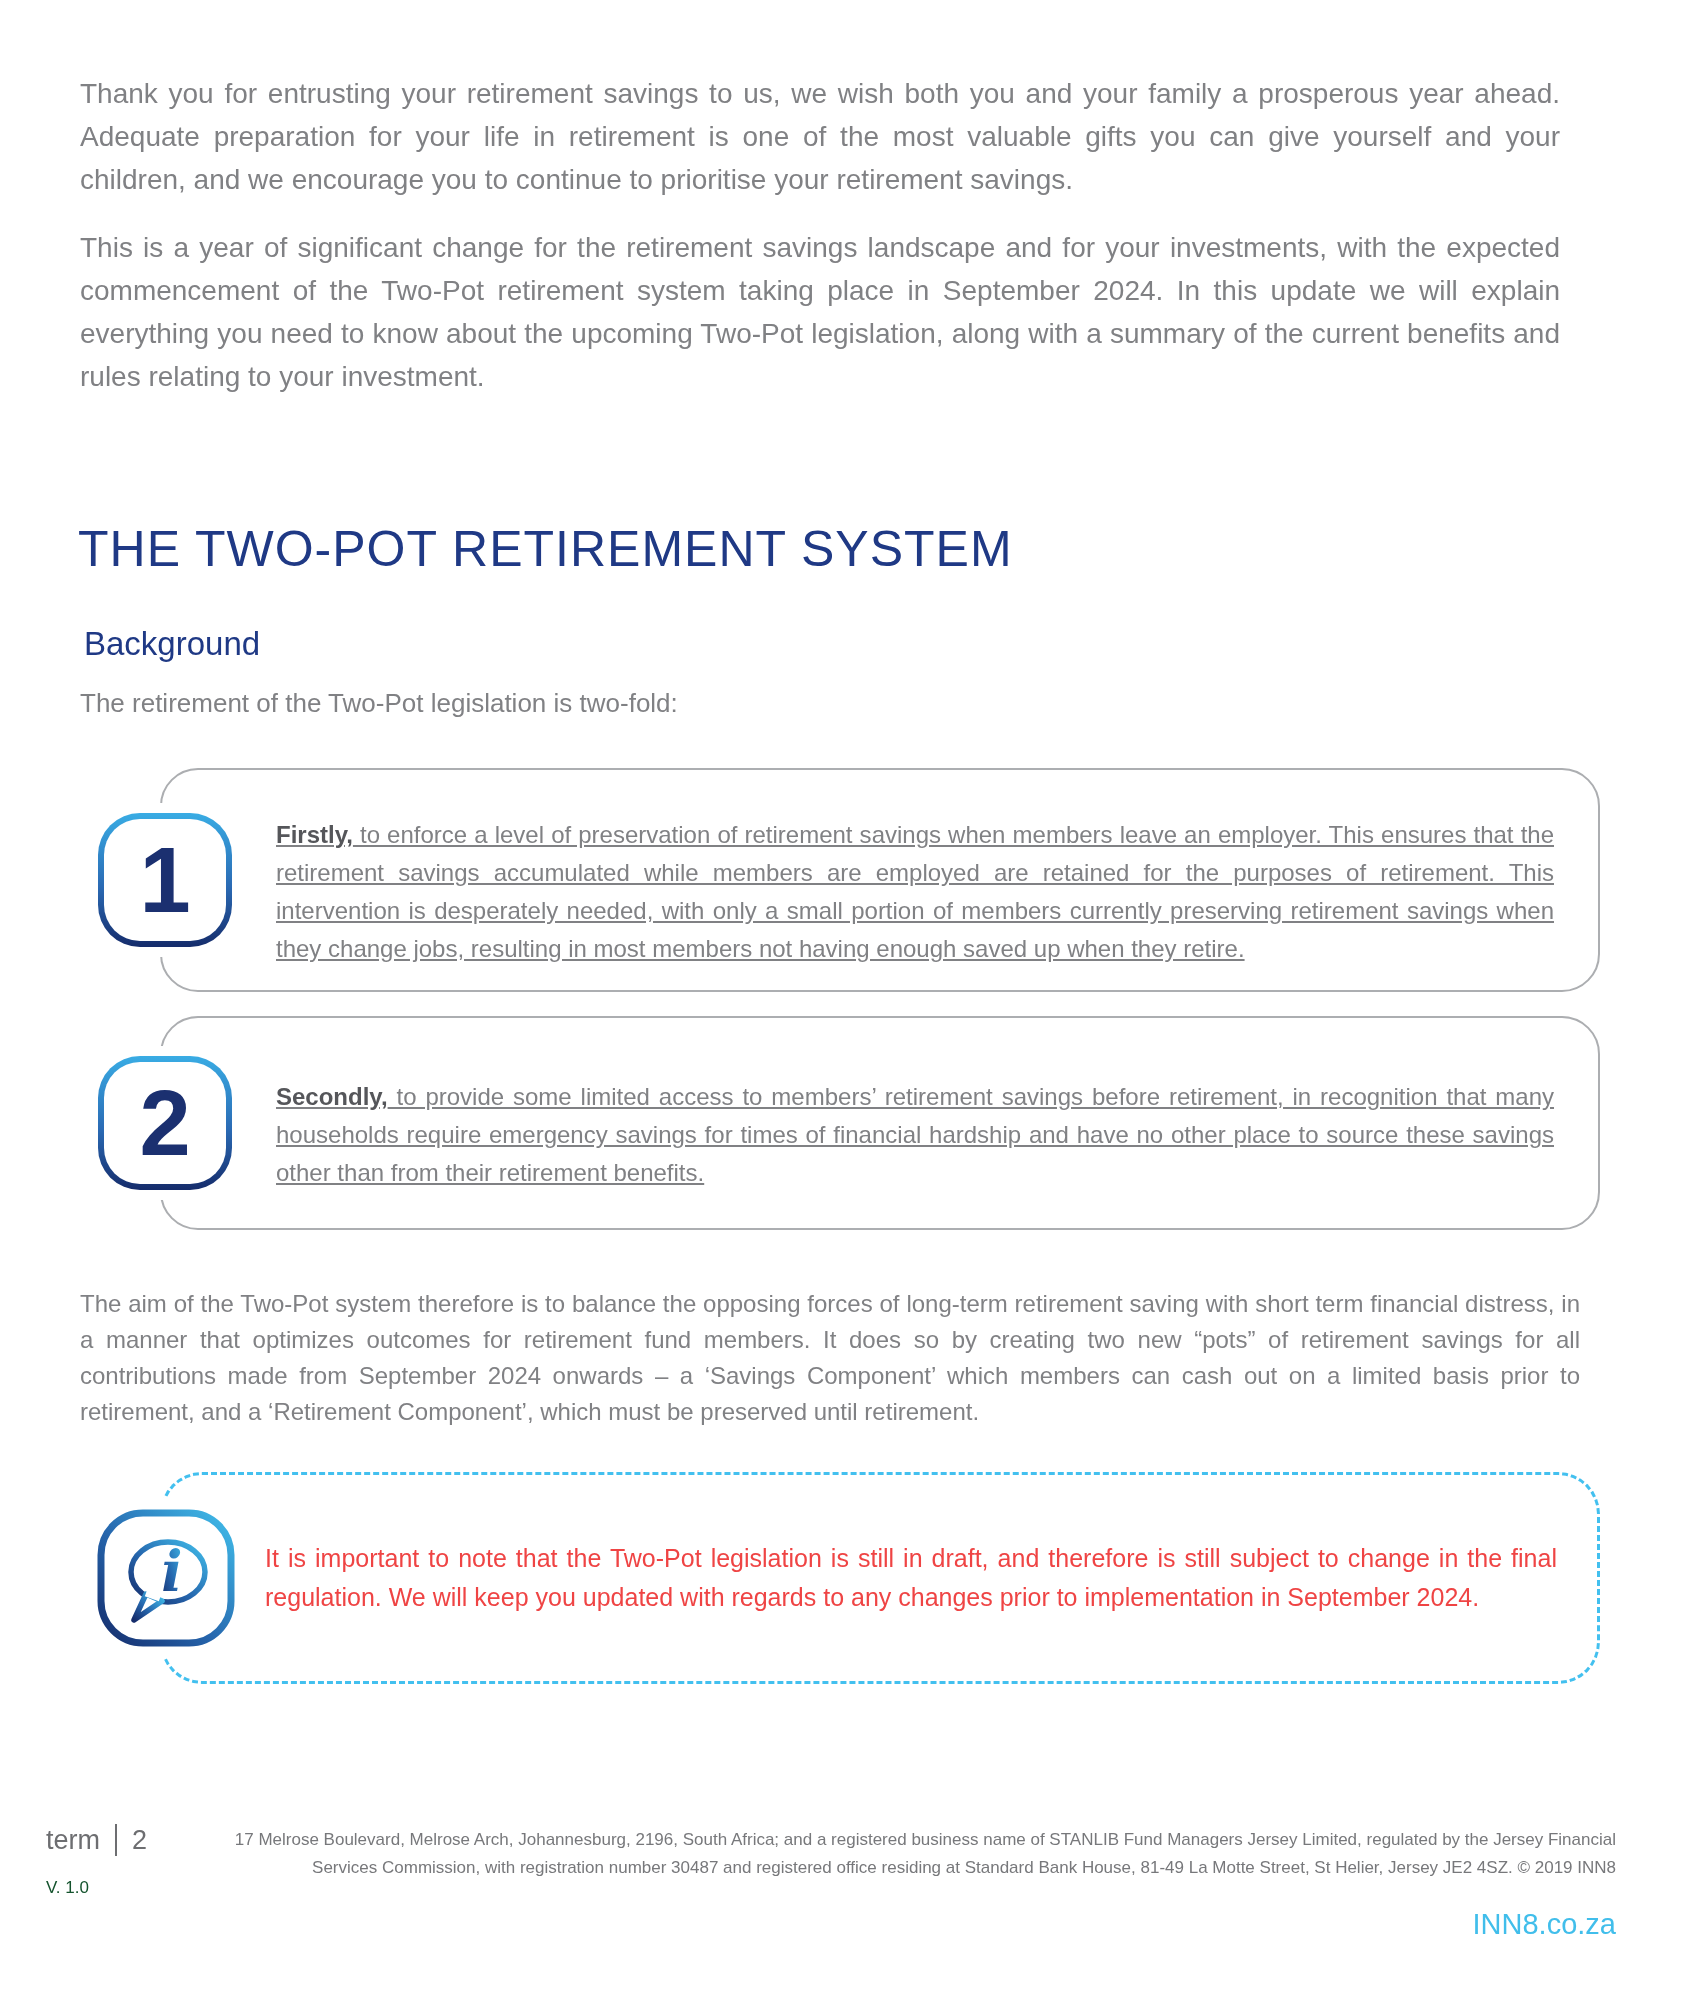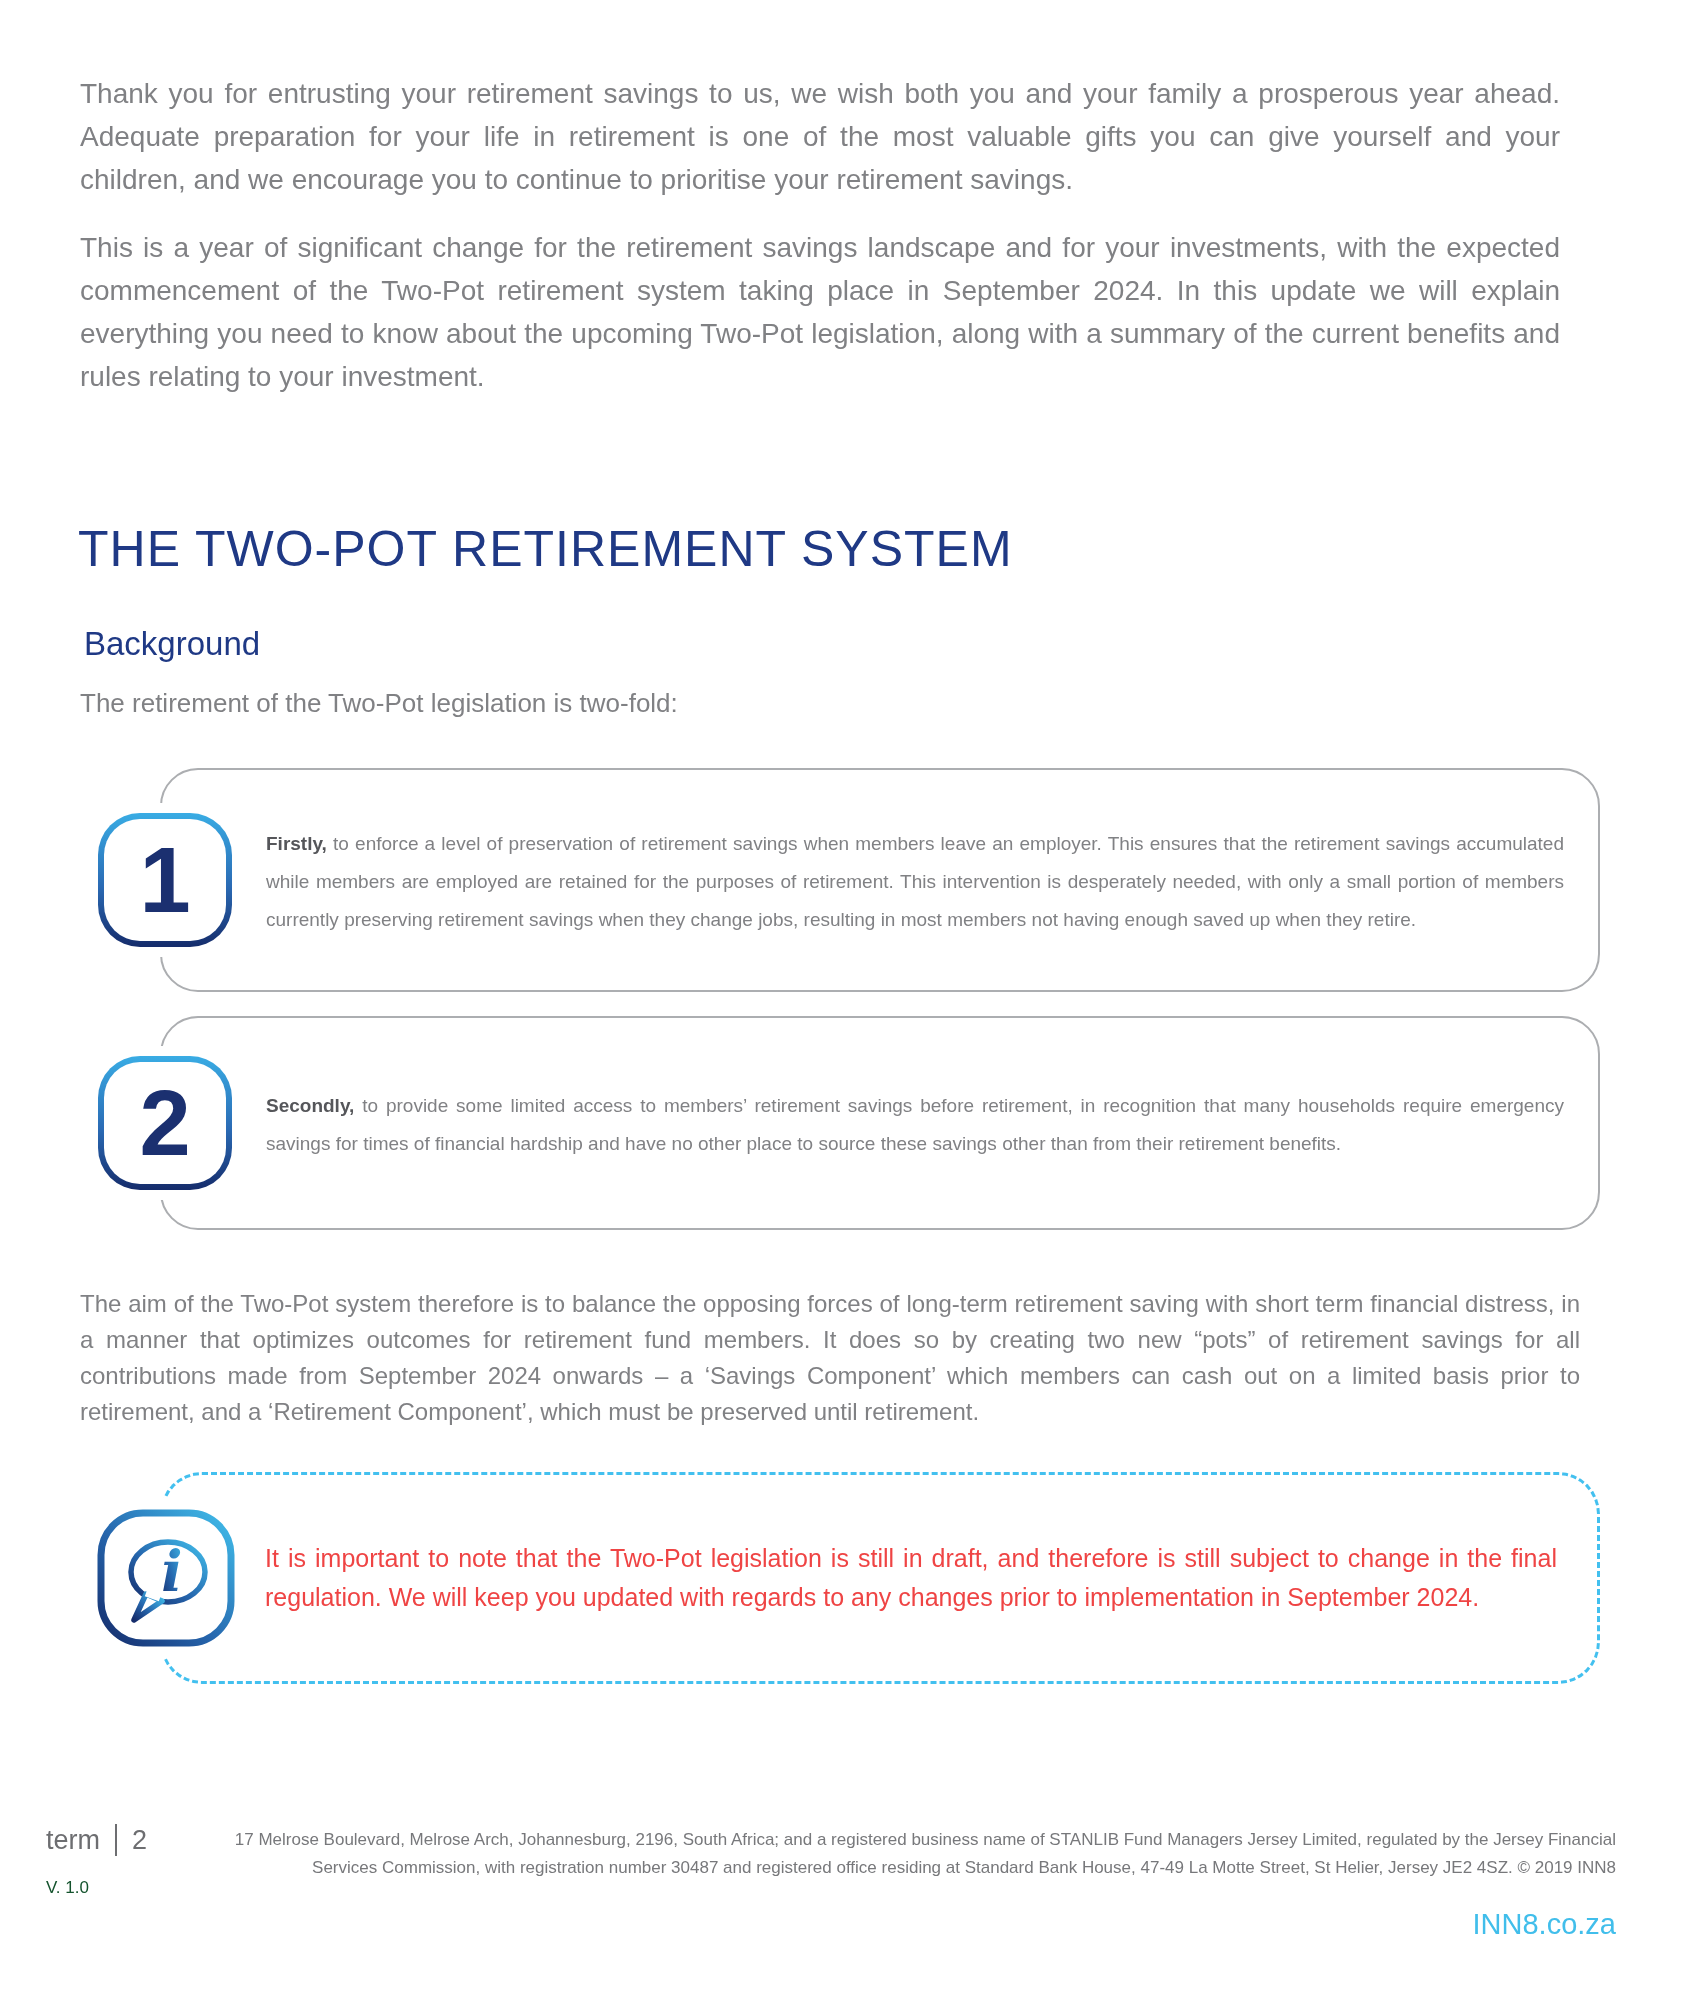--- a/index.html
+++ b/index.html
@@ -27,21 +27,21 @@
   }
   
   .card{
     position:absolute;left:160px;width:1440px;
     border:2px solid #ACAEB1;border-radius:38px;box-sizing:border-box;background:#fff;
   }
   #card1{top:768px;height:224px;}
   #card2{top:1016px;height:214px;}
   .card-text{
     position:absolute;left:102px;right:32px;top:50%;transform:translateY(-50%);
-    font-size:19px;line-height:38px;text-align:justify;color:#808184;margin:2px;
+    font-size:24px;line-height:38px;text-align:justify;color:#808184;margin:12px;text-decoration:underline;
   }
   .card-text b{color:#55565A;}
   .badge{
     position:absolute;left:-64px;top:50%;transform:translateY(-50%);
     width:134px;height:134px;border-radius:42px;
     background:linear-gradient(180deg,#39ACE4 0%,#2A6AB4 55%,#152C6B 100%);
     box-shadow:0 0 0 10px #ffffff;
     display:flex;align-items:center;justify-content:center;
   }
   .badge::before{
@@ -133,16 +133,16 @@
 
 <div class="page-row">
   <span>term</span>
   <span class="page-divider"></span>
   <span>2</span>
 </div>
 <div class="version">V. 1.0</div>
 
 <div class="legal">
   <div>17 Melrose Boulevard, Melrose Arch, Johannesburg, 2196, South Africa; and a registered business name of STANLIB Fund Managers Jersey Limited, regulated by the Jersey Financial</div>
-  <div>Services Commission, with registration number 30487 and registered office residing at Standard Bank House, 47-49 La Motte Street, St Helier, Jersey JE2 4SZ. © 2019 INN8</div>
+  <div>Services Commission, with registration number 30487 and registered office residing at Standard Bank House, 81-49 La Motte Street, St Helier, Jersey JE2 4SZ. © 2019 INN8</div>
 </div>
 
 <a class="website" href="#">INN8.co.za</a>
 
 </body></html>

